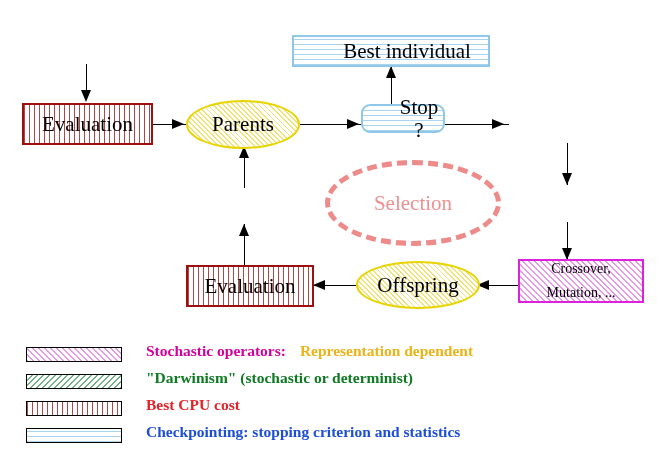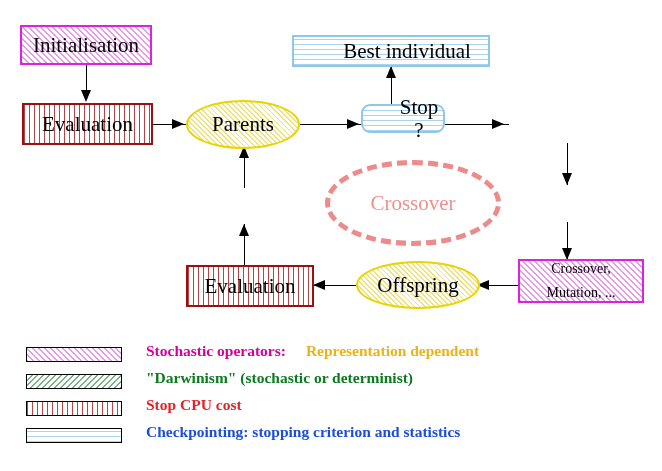--- a/index.html
+++ b/index.html
@@ -114,21 +114,21 @@
     width: 96px; height: 15px;
     border: 1.5px solid; box-sizing: border-box;
   }
   .legend-text {
     position: absolute; left: 120px; top: -2px;
     font-family: "Liberation Serif", "DejaVu Serif", serif;
     font-size: 15.5px; font-weight: bold;
     white-space: nowrap;
   }
   .seg-a { }
-  .seg-b { margin-left: 20px; }
+  .seg-b { margin-left: 14px; }
 </style>
 </head>
 <body>
 
 <div id="canvas">
 
   <div class="ln v" style="left:86px; top:64px; height:32px;"></div>
   <div class="arrow down" style="left:80.5px; top:90px;"></div>
 
   <div class="ln h" style="left:153px; top:124px; width:34px;"></div>
@@ -155,25 +155,22 @@
   <div class="ln h" style="left:314px; top:285px; width:42px;"></div>
   <div class="arrow left" style="left:313px; top:279.5px;"></div>
 
   <div class="ln v" style="left:244px; top:224px; height:42px;"></div>
   <div class="arrow up" style="left:238.5px; top:224px;"></div>
 
   <div class="ln v" style="left:244px; top:146px; height:42px;"></div>
   <div class="arrow up" style="left:238.5px; top:146px;"></div>
 
   <div class="gen-ellipse" style="left:325px; top:160px; width:176px; height:86px;"></div>
-  <div class="gen-label" style="left:325px; top:191px; width:176px; font-size:21px;">Crossover</div>
-
-  <div class="node box fill-magenta" style="left:20px; top:25px; width:132px; height:40px; font-size:21px;">
-    <span class="label">Initialisation</span>
-  </div>
+  <div class="gen-label" style="left:325px; top:191px; width:176px; font-size:21px;">Selection</div>
+
 
   <div class="node box fill-red" style="left:22px; top:103px; width:131px; height:42px; font-size:21px;">
     <span class="label">Evaluation</span>
   </div>
 
   <div class="node ellipse fill-yellow" style="left:186px; top:100px; width:114px; height:49px; font-size:21px;">
     <span class="label">Parents</span>
   </div>
 
   <div class="node box fill-blue" style="left:292px; top:35px; width:198px; height:32px; font-size:21px;">
@@ -209,21 +206,21 @@
       </span>
     </div>
 
     <div class="legend-row" style="top:33px;">
       <span class="swatch fill-green"></span>
       <span class="legend-text" style="color:#0e7a22;">"Darwinism" (stochastic or determinist)</span>
     </div>
 
     <div class="legend-row" style="top:60px;">
       <span class="swatch fill-red"></span>
-      <span class="legend-text" style="color:#e2242a;">Stop CPU cost</span>
+      <span class="legend-text" style="color:#e2242a;">Best CPU cost</span>
     </div>
 
     <div class="legend-row" style="top:87px;">
       <span class="swatch fill-blue"></span>
       <span class="legend-text" style="color:#1d4ed8;">Checkpointing: stopping criterion and statistics</span>
     </div>
 
   </div>
 
 </div>

